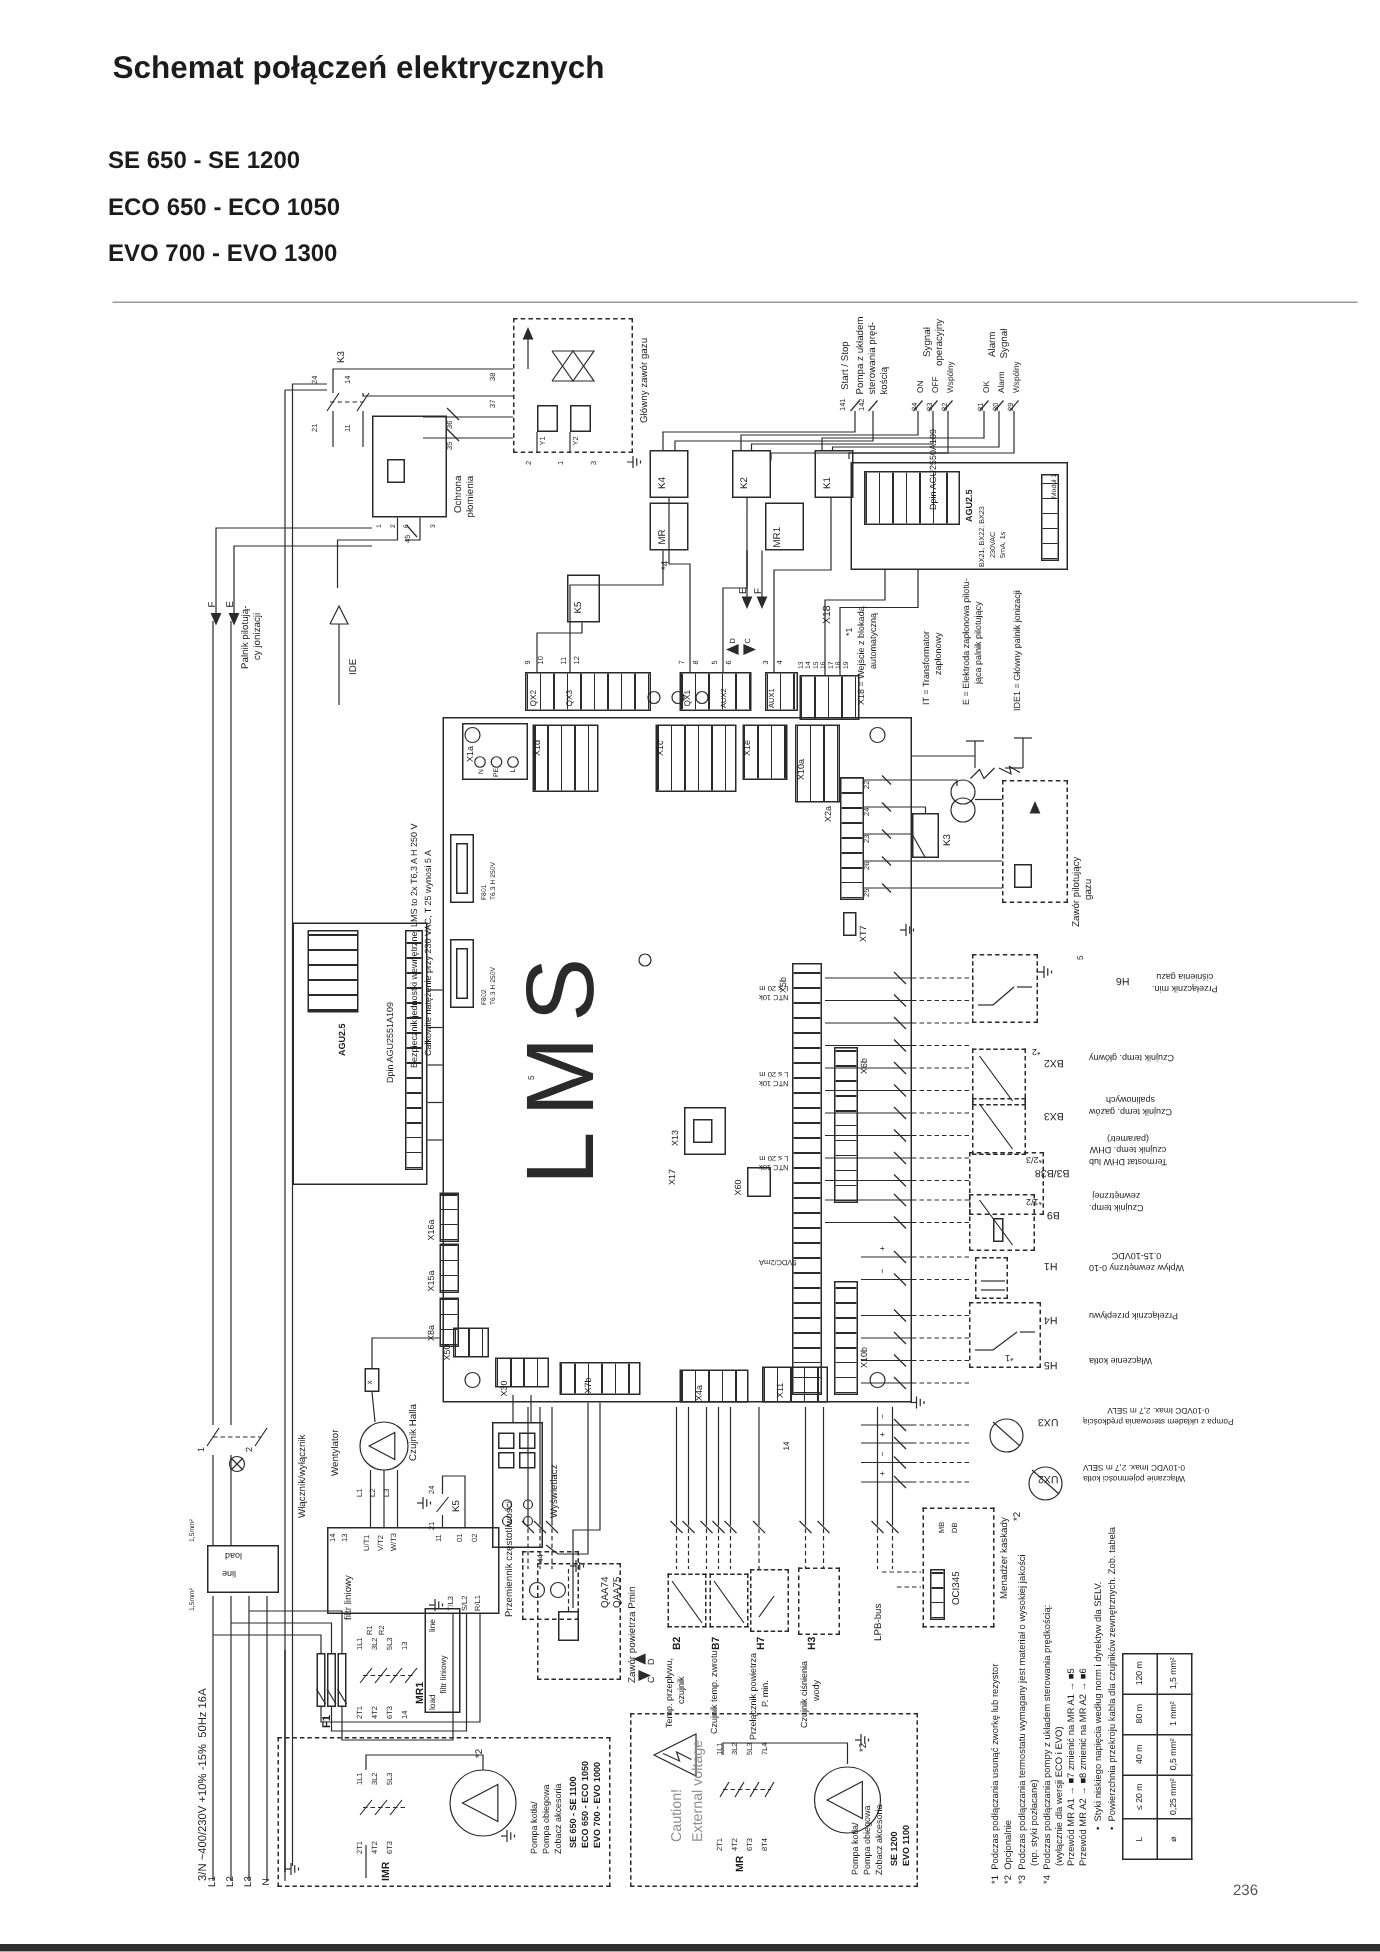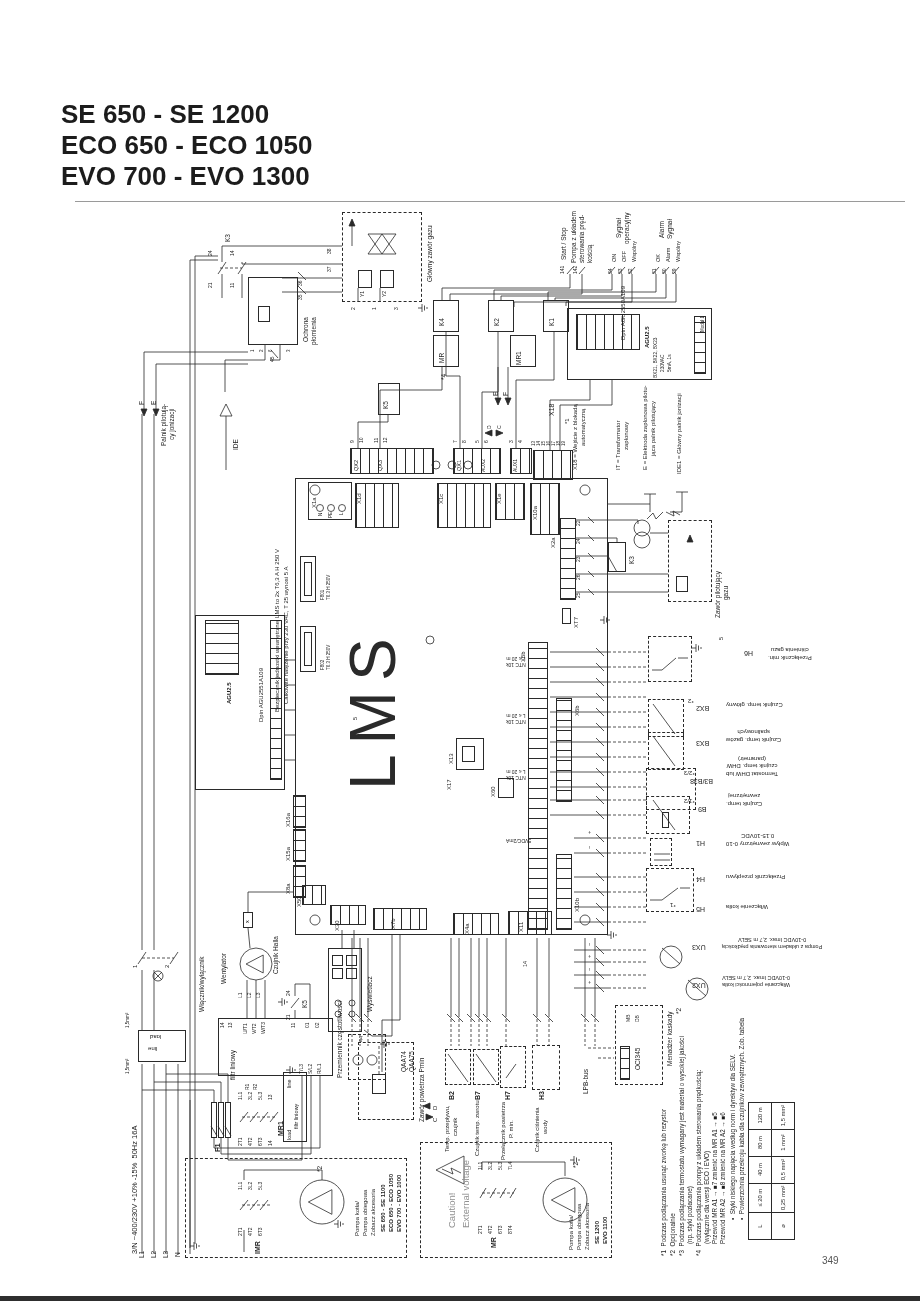--- a/index.html
+++ b/index.html
@@ -1,20 +1,20 @@
 <!DOCTYPE html>
 <html><head>
 <meta charset="utf-8">
 <style>
   html,body{margin:0;padding:0;background:#888;}
   #page{position:relative;width:920px;height:1301px;background:#fff;overflow:hidden;
         font-family:"Liberation Sans","DejaVu Sans",sans-serif;color:#1c1c1c;}
   .htext{position:absolute;white-space:pre;}
   #title{left:75px;top:34px;font-size:21px;font-weight:bold;}
-  .model{left:61px;font-size:26px;font-weight:bold;}
+  .model{left:72px;font-size:16px;font-weight:bold;}
   #rule{position:absolute;left:75px;top:201px;width:830px;height:1px;background:#9a9a9a;}
   #pagenum{left:822px;top:1255px;font-size:10px;color:#555;}
   #bedge{position:absolute;left:0;top:1296px;width:920px;height:5px;background:#2e2e2e;}
   
   #dia{position:absolute;left:130px;top:210px;width:1050px;height:790px;
        transform:rotate(-90deg) translateX(-1050px);transform-origin:0 0;}
   #dia svg{position:absolute;left:0;top:0;}
   .lab{position:absolute;font-size:6.5px;line-height:1.18;color:#1c1c1c;white-space:pre;}
   .b{font-weight:bold;}
   .g{color:#8f8f8f;}
@@ -29,20 +29,21 @@
   
   .fnote{position:absolute;font-size:6.3px;white-space:pre;color:#1c1c1c;}
   #ctable{position:absolute;left:20px;top:618px;border-collapse:collapse;}
   #ctable td{border:0.8px solid #2a2a2a;font-size:5.8px;padding:1px 2px;text-align:center;
              height:20px;min-width:22px;color:#1c1c1c;}
 </style>
 </head>
 <body>
 
 <div id="page">
+  <div id="title" class="htext">Schemat połączeń elektrycznych</div>
   <div class="htext model" style="top:99px">SE 650 - SE 1200</div>
   <div class="htext model" style="top:130px">ECO 650 - ECO 1050</div>
   <div class="htext model" style="top:161px">EVO 700 - EVO 1300</div>
   <div id="rule"></div>
 
   <div id="dia">
       <svg width="1050" height="790" viewBox="0 0 1050 790" fill="none" stroke="#2a2a2a" stroke-width="0.8">
         <polyline points="6,12 196,12"></polyline>
         <polyline points="6,24 196,24"></polyline>
         <polyline points="6,36 196,36"></polyline>
@@ -781,15 +782,15 @@
 0-10VDC Imax. 2,7 m SELV</div>
       <div class="flab" style="left: 506px; top: 655px; font-size: 5px;">NTC 10k
 L ≤ 20 m</div>
       <div class="flab" style="left: 506px; top: 712px; font-size: 5px;">NTC 10k
 L ≤ 20 m</div>
       <div class="flab" style="left: 506px; top: 768px; font-size: 5px;">NTC 10k
 L ≤ 20 m</div>
       <div class="flab" style="left: 506px; top: 838px; font-size: 5px;">5VDC/2mA</div>
     </div>
 
-  <div id="pagenum" class="htext">349</div>
+  <div id="pagenum" class="htext">236</div>
   <div id="bedge"></div>
 </div>
 
 </body></html>

